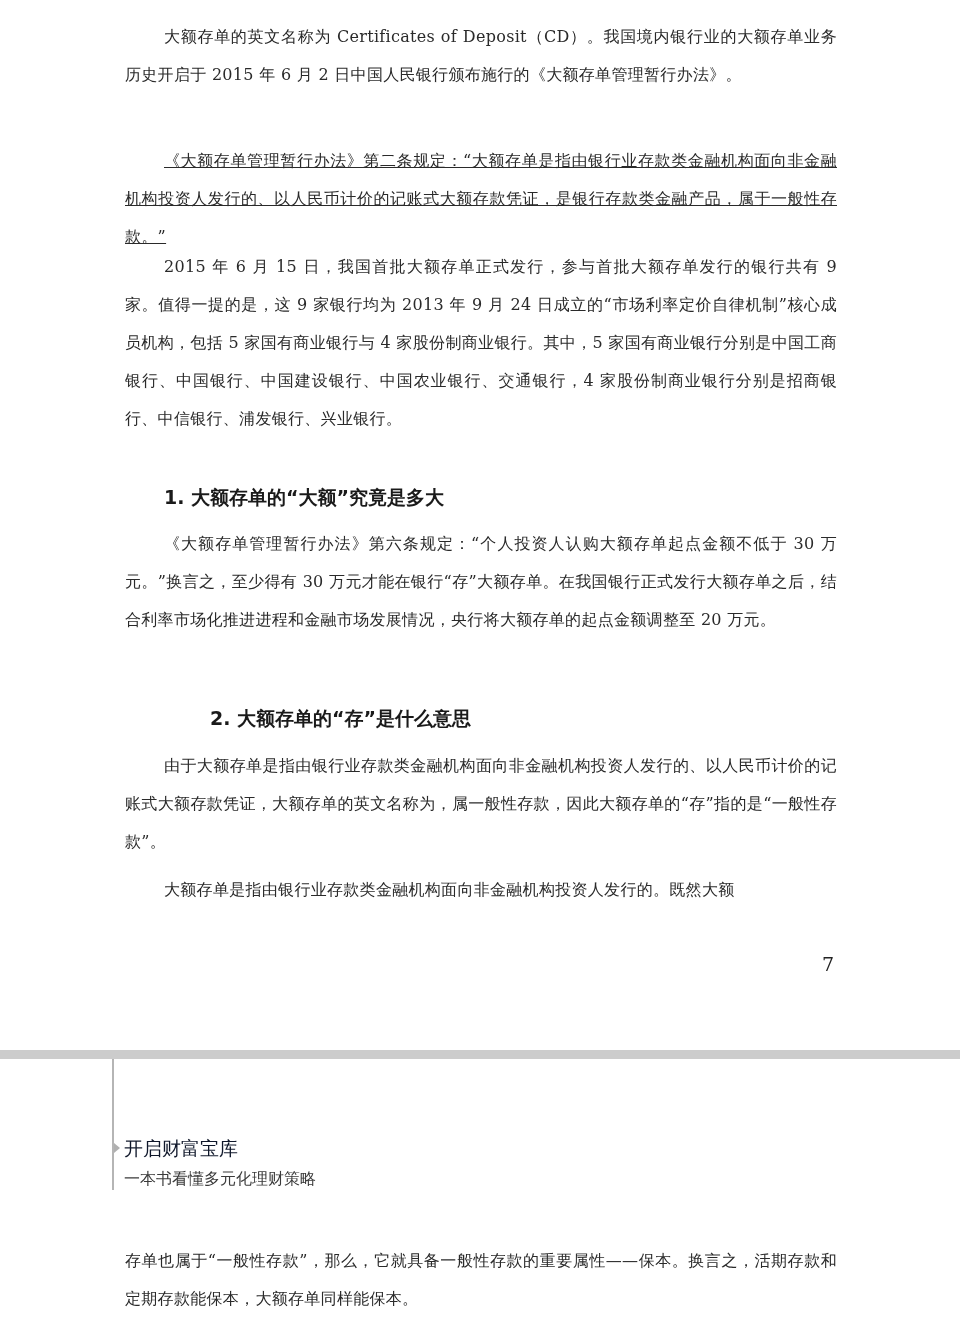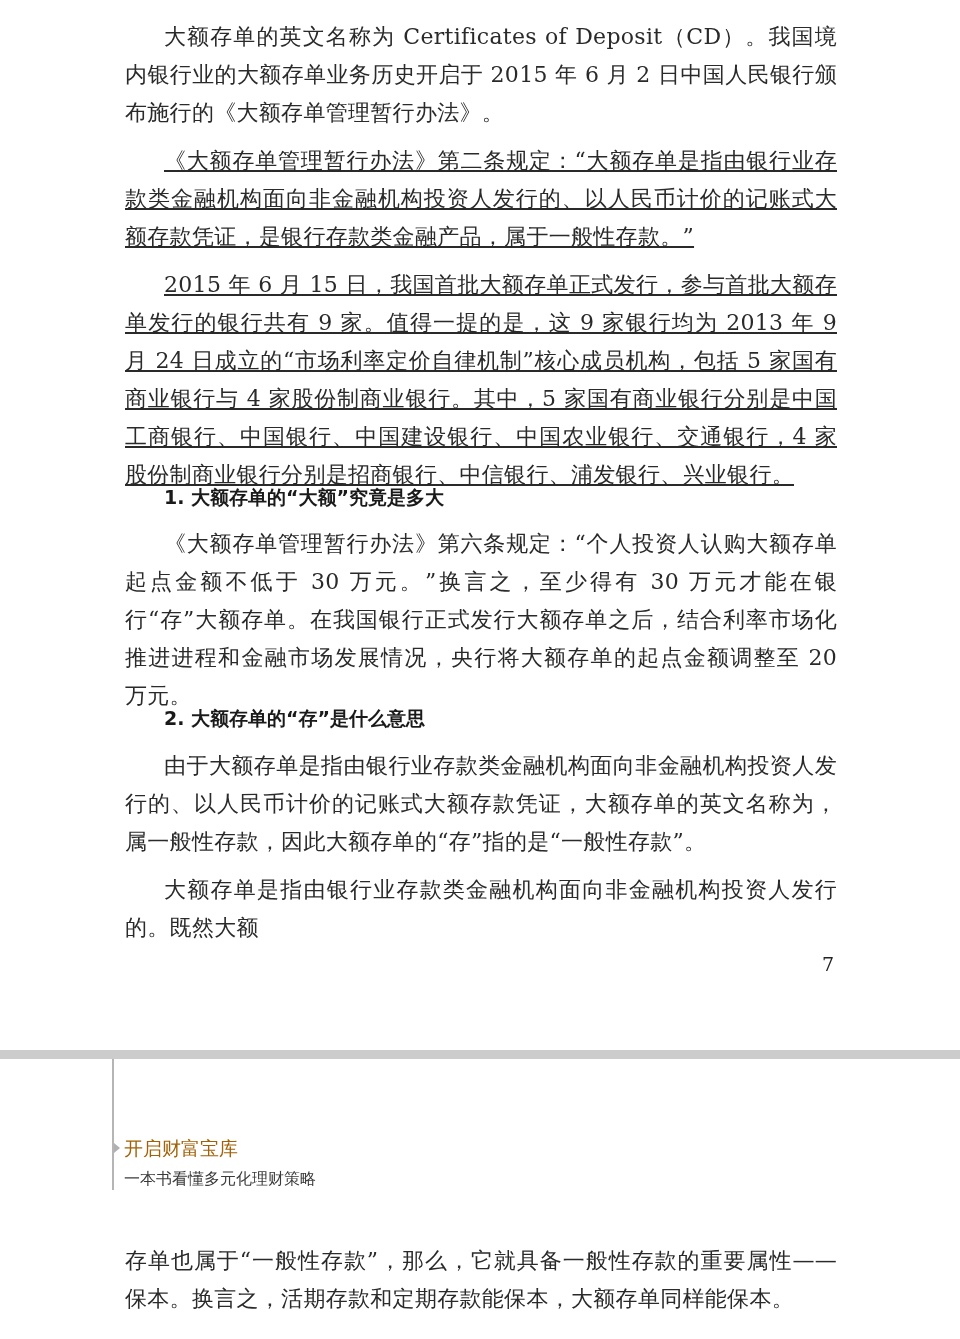--- a/index.html
+++ b/index.html
@@ -18,21 +18,21 @@
     .page {
       position: absolute;
       left: 0;
       top: 0;
       width: 960px;
     }
     .body-text {
       position: absolute;
       left: 125px;
       width: 712px;
-      font-size: 22px;
+      font-size: 16px;
       line-height: 38px;
       letter-spacing: 0.3px;
       color: #2a2a2a;
       text-align: justify;
       text-align-last: left;
       margin: 0;
     }
     .indent { text-indent: 39px; }
     .heading {
       position: absolute;
@@ -79,46 +79,46 @@
       border-bottom: 5px solid transparent;
       border-left: 6px solid #b0b0b0;
     }
     .book-title {
       position: absolute;
       left: 124px;
       top: 1134px;
       font-family: "DejaVu Sans", "Liberation Sans", sans-serif;
       font-size: 19px;
       line-height: 28px;
-      color: #a16207;
+      color: #0f172a;
       margin: 0;
     }
     .book-subtitle {
       position: absolute;
       left: 124px;
       top: 1167px;
       font-family: Liberation Serif, serif;
       font-size: 16px;
       line-height: 24px;
       color: #3a3a3a;
       margin: 0;
     }
   </style>
 </head>
 <body>
 
 <div class="page">
   <p class="body-text indent" style="top:18px;">大额存单的英文名称为 Certificates of Deposit（CD）。我国境内银行业的大额存单业务历史开启于 2015 年 6 月 2 日中国人民银行颁布施行的《大额存单管理暂行办法》。</p>
   <p class="body-text indent" style="top:142px;text-decoration:underline;">《大额存单管理暂行办法》第二条规定：“大额存单是指由银行业存款类金融机构面向非金融机构投资人发行的、以人民币计价的记账式大额存款凭证，是银行存款类金融产品，属于一般性存款。”</p>
-  <p class="body-text indent" style="top:266px;text-decoration:underline;">2015 年 6 月 15 日，我国首批大额存单正式发行，参与首批大额存单发行的银行共有 9 家。值得一提的是，这 9 家银行均为 2013 年 9 月 24 日成立的“市场利率定价自律机制”核心成员机构，包括 5 家国有商业银行与 4 家股份制商业银行。其中，5 家国有商业银行分别是中国工商银行、中国银行、中国建设银行、中国农业银行、交通银行，4 家股份制商业银行分别是招商银行、中信银行、浦发银行、兴业银行。</p>
+  <p class="body-text indent" style="top:248px;">2015 年 6 月 15 日，我国首批大额存单正式发行，参与首批大额存单发行的银行共有 9 家。值得一提的是，这 9 家银行均为 2013 年 9 月 24 日成立的“市场利率定价自律机制”核心成员机构，包括 5 家国有商业银行与 4 家股份制商业银行。其中，5 家国有商业银行分别是中国工商银行、中国银行、中国建设银行、中国农业银行、交通银行，4 家股份制商业银行分别是招商银行、中信银行、浦发银行、兴业银行。</p>
 
   <h3 class="heading" style="top:482px;">1. 大额存单的“大额”究竟是多大</h3>
   <p class="body-text indent" style="top:525px;">《大额存单管理暂行办法》第六条规定：“个人投资人认购大额存单起点金额不低于 30 万元。”换言之，至少得有 30 万元才能在银行“存”大额存单。在我国银行正式发行大额存单之后，结合利率市场化推进进程和金融市场发展情况，央行将大额存单的起点金额调整至 20 万元。</p>
 
-  <h3 class="heading" style="top:703px;">2. 大额存单的“存”是什么意思</h3>
+  <h3 class="heading" style="top:703px;margin-left:46px;">2. 大额存单的“存”是什么意思</h3>
   <p class="body-text indent" style="top:747px;">由于大额存单是指由银行业存款类金融机构面向非金融机构投资人发行的、以人民币计价的记账式大额存款凭证，大额存单的英文名称为，属一般性存款，因此大额存单的“存”指的是“一般性存款”。</p>
   <p class="body-text indent" style="top:871px;">大额存单是指由银行业存款类金融机构面向非金融机构投资人发行的。既然大额</p>
 
   <div class="page-number">7</div>
 </div>
 
 <div class="page-divider"></div>
 
 <div class="page">
   <div class="header-rule"></div>

